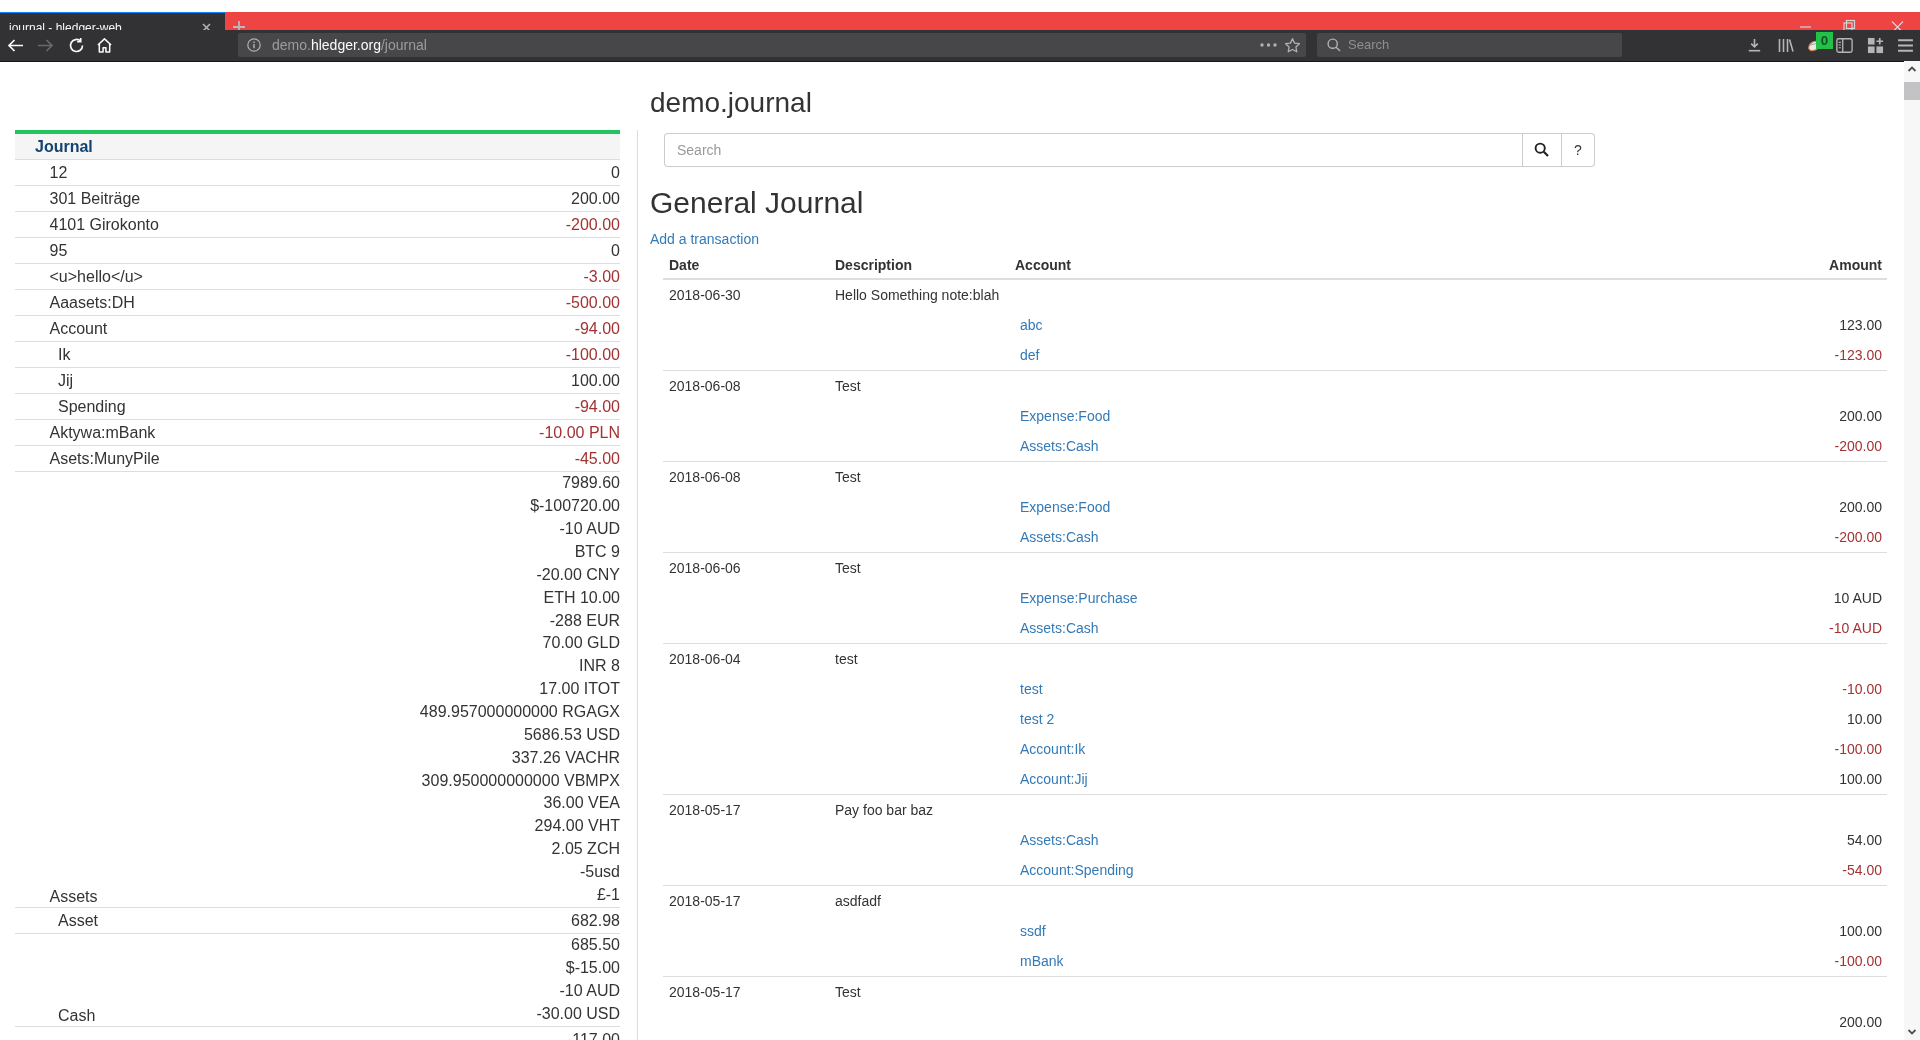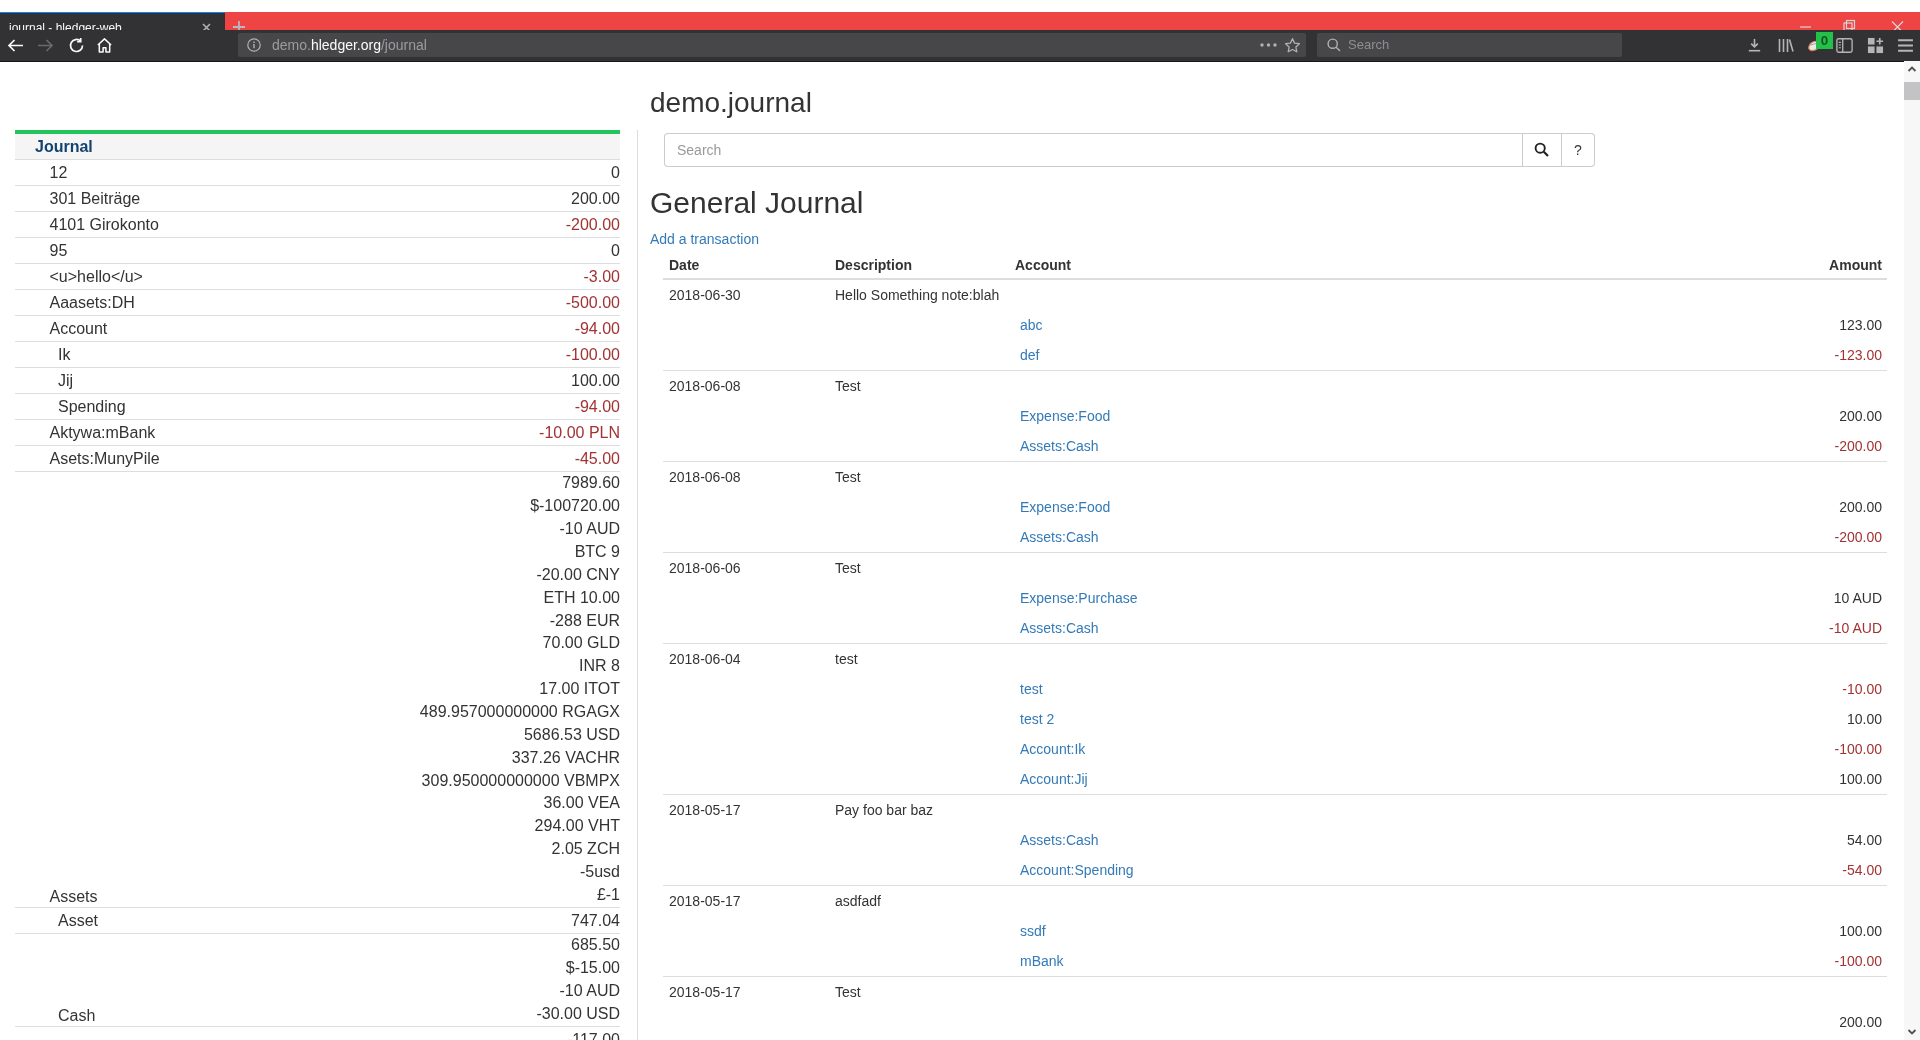--- a/index.html
+++ b/index.html
@@ -240,21 +240,21 @@
 337.26 VACHR
 309.950000000000 VBMPX
 36.00 VEA
 294.00 VHT
 2.05 ZCH
 -5usd
 £-1</td>
       </tr>
 <tr>
         <td class="a1">Asset</td>
-        <td class="amt">747.04</td>
+        <td class="amt">682.98</td>
       </tr>
 <tr>
         <td class="a1 bot"><span>Cash</span></td>
         <td class="amt" style="padding-top:0.4px">685.50
 $-15.00
 -10 AUD
 -30.00 USD</td>
       </tr>
 <tr>
         <td class="a0"></td>

